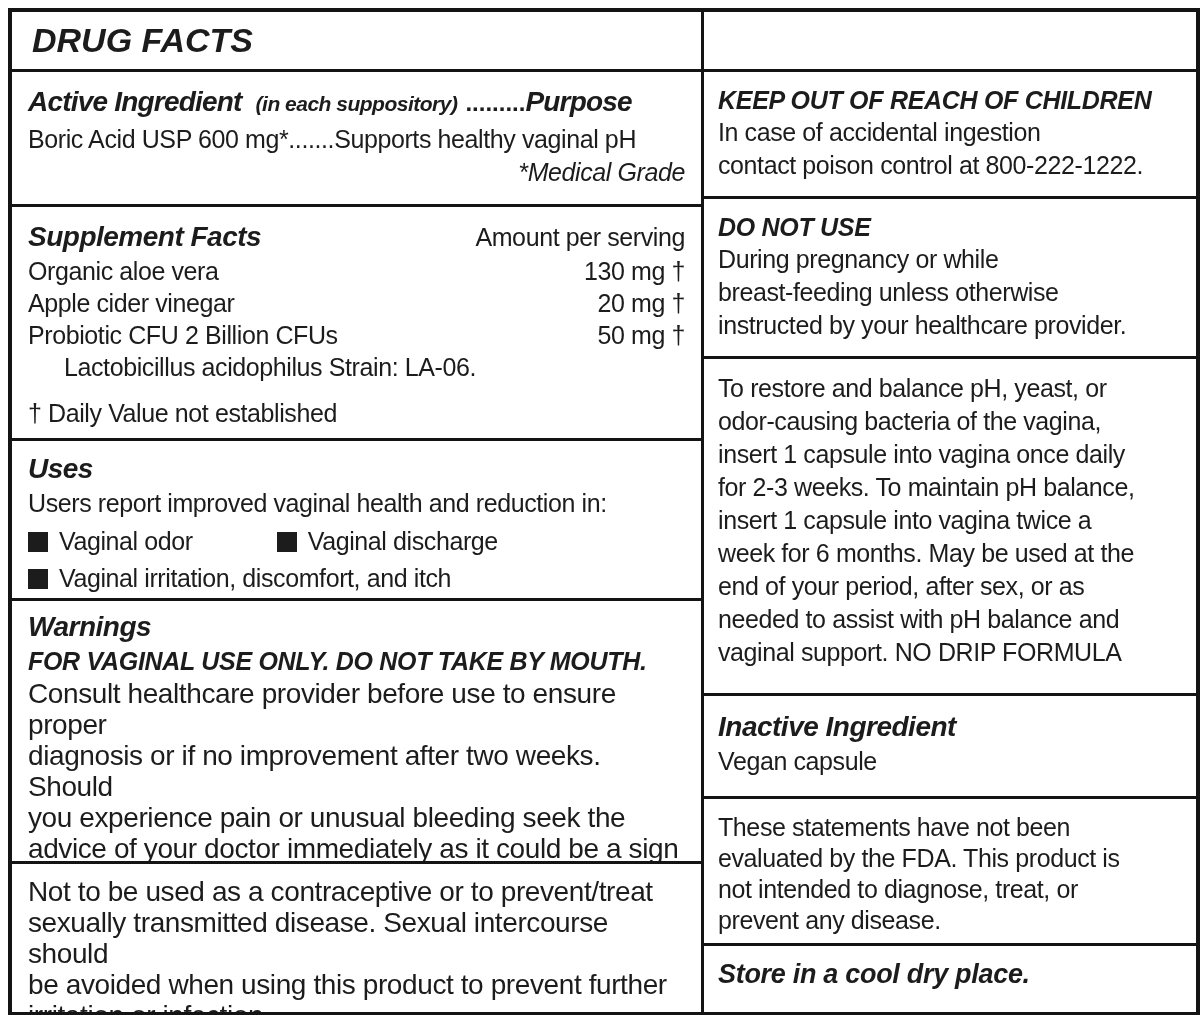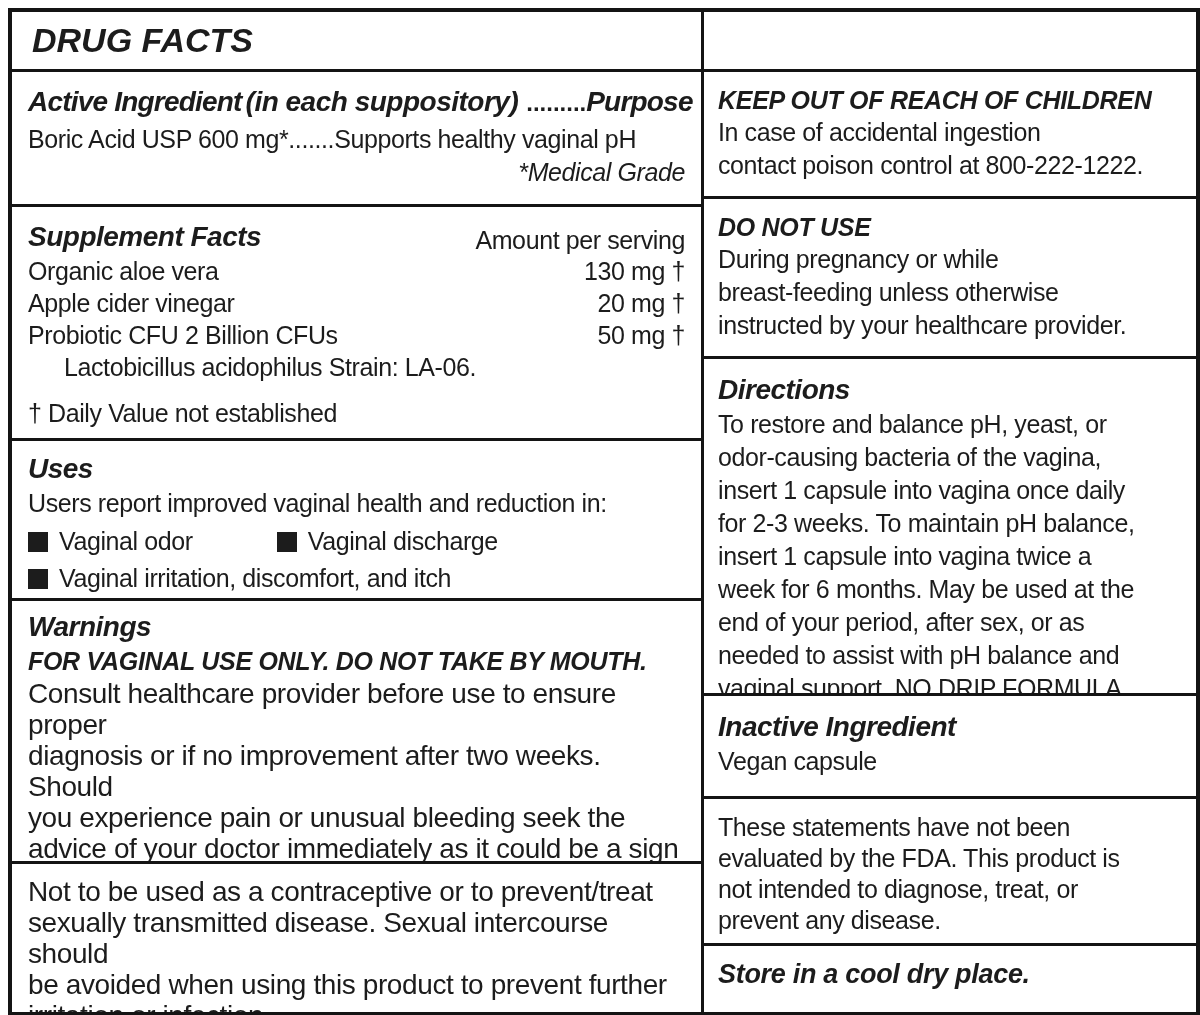--- a/index.html
+++ b/index.html
@@ -31,29 +31,29 @@
   .hd   { font-size:28px; font-weight:bold; font-style:italic; letter-spacing:-0.5px; line-height:36px; }
   .hd-r { font-size:25px; font-weight:bold; font-style:italic; letter-spacing:-0.3px; line-height:31px; }
 
   .body-l { font-size:28px; line-height:31px; letter-spacing:-0.4px; white-space:pre-line; }
   .body-r { font-size:25px; line-height:33px; letter-spacing:-0.4px; white-space:pre-line; }
 
   
   .sec-active { height:135px; padding-top:14px; }
   .ai-head { display:flex; align-items:baseline; white-space:nowrap; }
   .ai-main { font-size:28px; font-weight:bold; font-style:italic; letter-spacing:-0.8px; }
-  .ai-sub  { font-size:28px; font-weight:bold; font-style:italic; letter-spacing:-0.5px; margin-left:4px; }
+  .ai-sub  { font-size:21px; font-weight:bold; font-style:italic; letter-spacing:-0.5px; margin-left:14px; }
   .ai-dots { font-size:24px; font-weight:bold; letter-spacing:0px; margin-left:8px; }
   .ai-purpose { font-size:28px; font-weight:bold; font-style:italic; letter-spacing:-0.8px; }
   .ai-line { font-size:25px; letter-spacing:-0.4px; line-height:34px; margin-top:4px; white-space:nowrap; }
   .ai-note { font-size:25px; font-style:italic; text-align:right; letter-spacing:-0.4px; line-height:32px; }
 
   
   .sec-supp { height:234px; padding-top:12px; }
-  .supp-head { display:flex; justify-content:space-between; align-items:flex-end; }
+  .supp-head { display:flex; justify-content:space-between; align-items:center; }
   .supp-amt-hdr { font-size:25px; letter-spacing:-0.4px; }
   .supp-row { display:flex; justify-content:space-between; font-size:25px; line-height:32px; letter-spacing:-0.4px; }
   .supp-strain { font-size:25px; line-height:33px; letter-spacing:-0.4px; padding-left:36px; }
   .supp-dv { font-size:25px; line-height:31px; letter-spacing:-0.4px; margin-top:14px; }
 
   
   .sec-uses { height:160px; padding-top:10px; }
   .uses-intro { font-size:25px; line-height:32px; letter-spacing:-0.4px; }
   .bullet-row { display:flex; align-items:center; margin-top:8px;text-align:center; }
   .bullet-item { display:flex; align-items:center; font-size:25px; letter-spacing:-0.4px; }
@@ -172,21 +172,20 @@
     </div>
 
     <div class="sec sec-dnu">
       <div class="hd-r">DO NOT USE</div>
       <div class="body-r">During pregnancy or while
 breast-feeding unless otherwise
 instructed by your healthcare provider.</div>
     </div>
 
     <div class="sec sec-dir">
-      <div class="hd">Directions</div>
       <div class="body-r">To restore and balance pH, yeast, or
 odor-causing bacteria of the vagina,
 insert 1 capsule into vagina once daily
 for 2-3 weeks.  To maintain pH balance,
 insert 1 capsule into vagina twice a
 week for 6 months. May be used at the
 end of your period, after sex, or as
 needed to assist with pH balance and
 vaginal support. NO DRIP FORMULA</div>
     </div>

